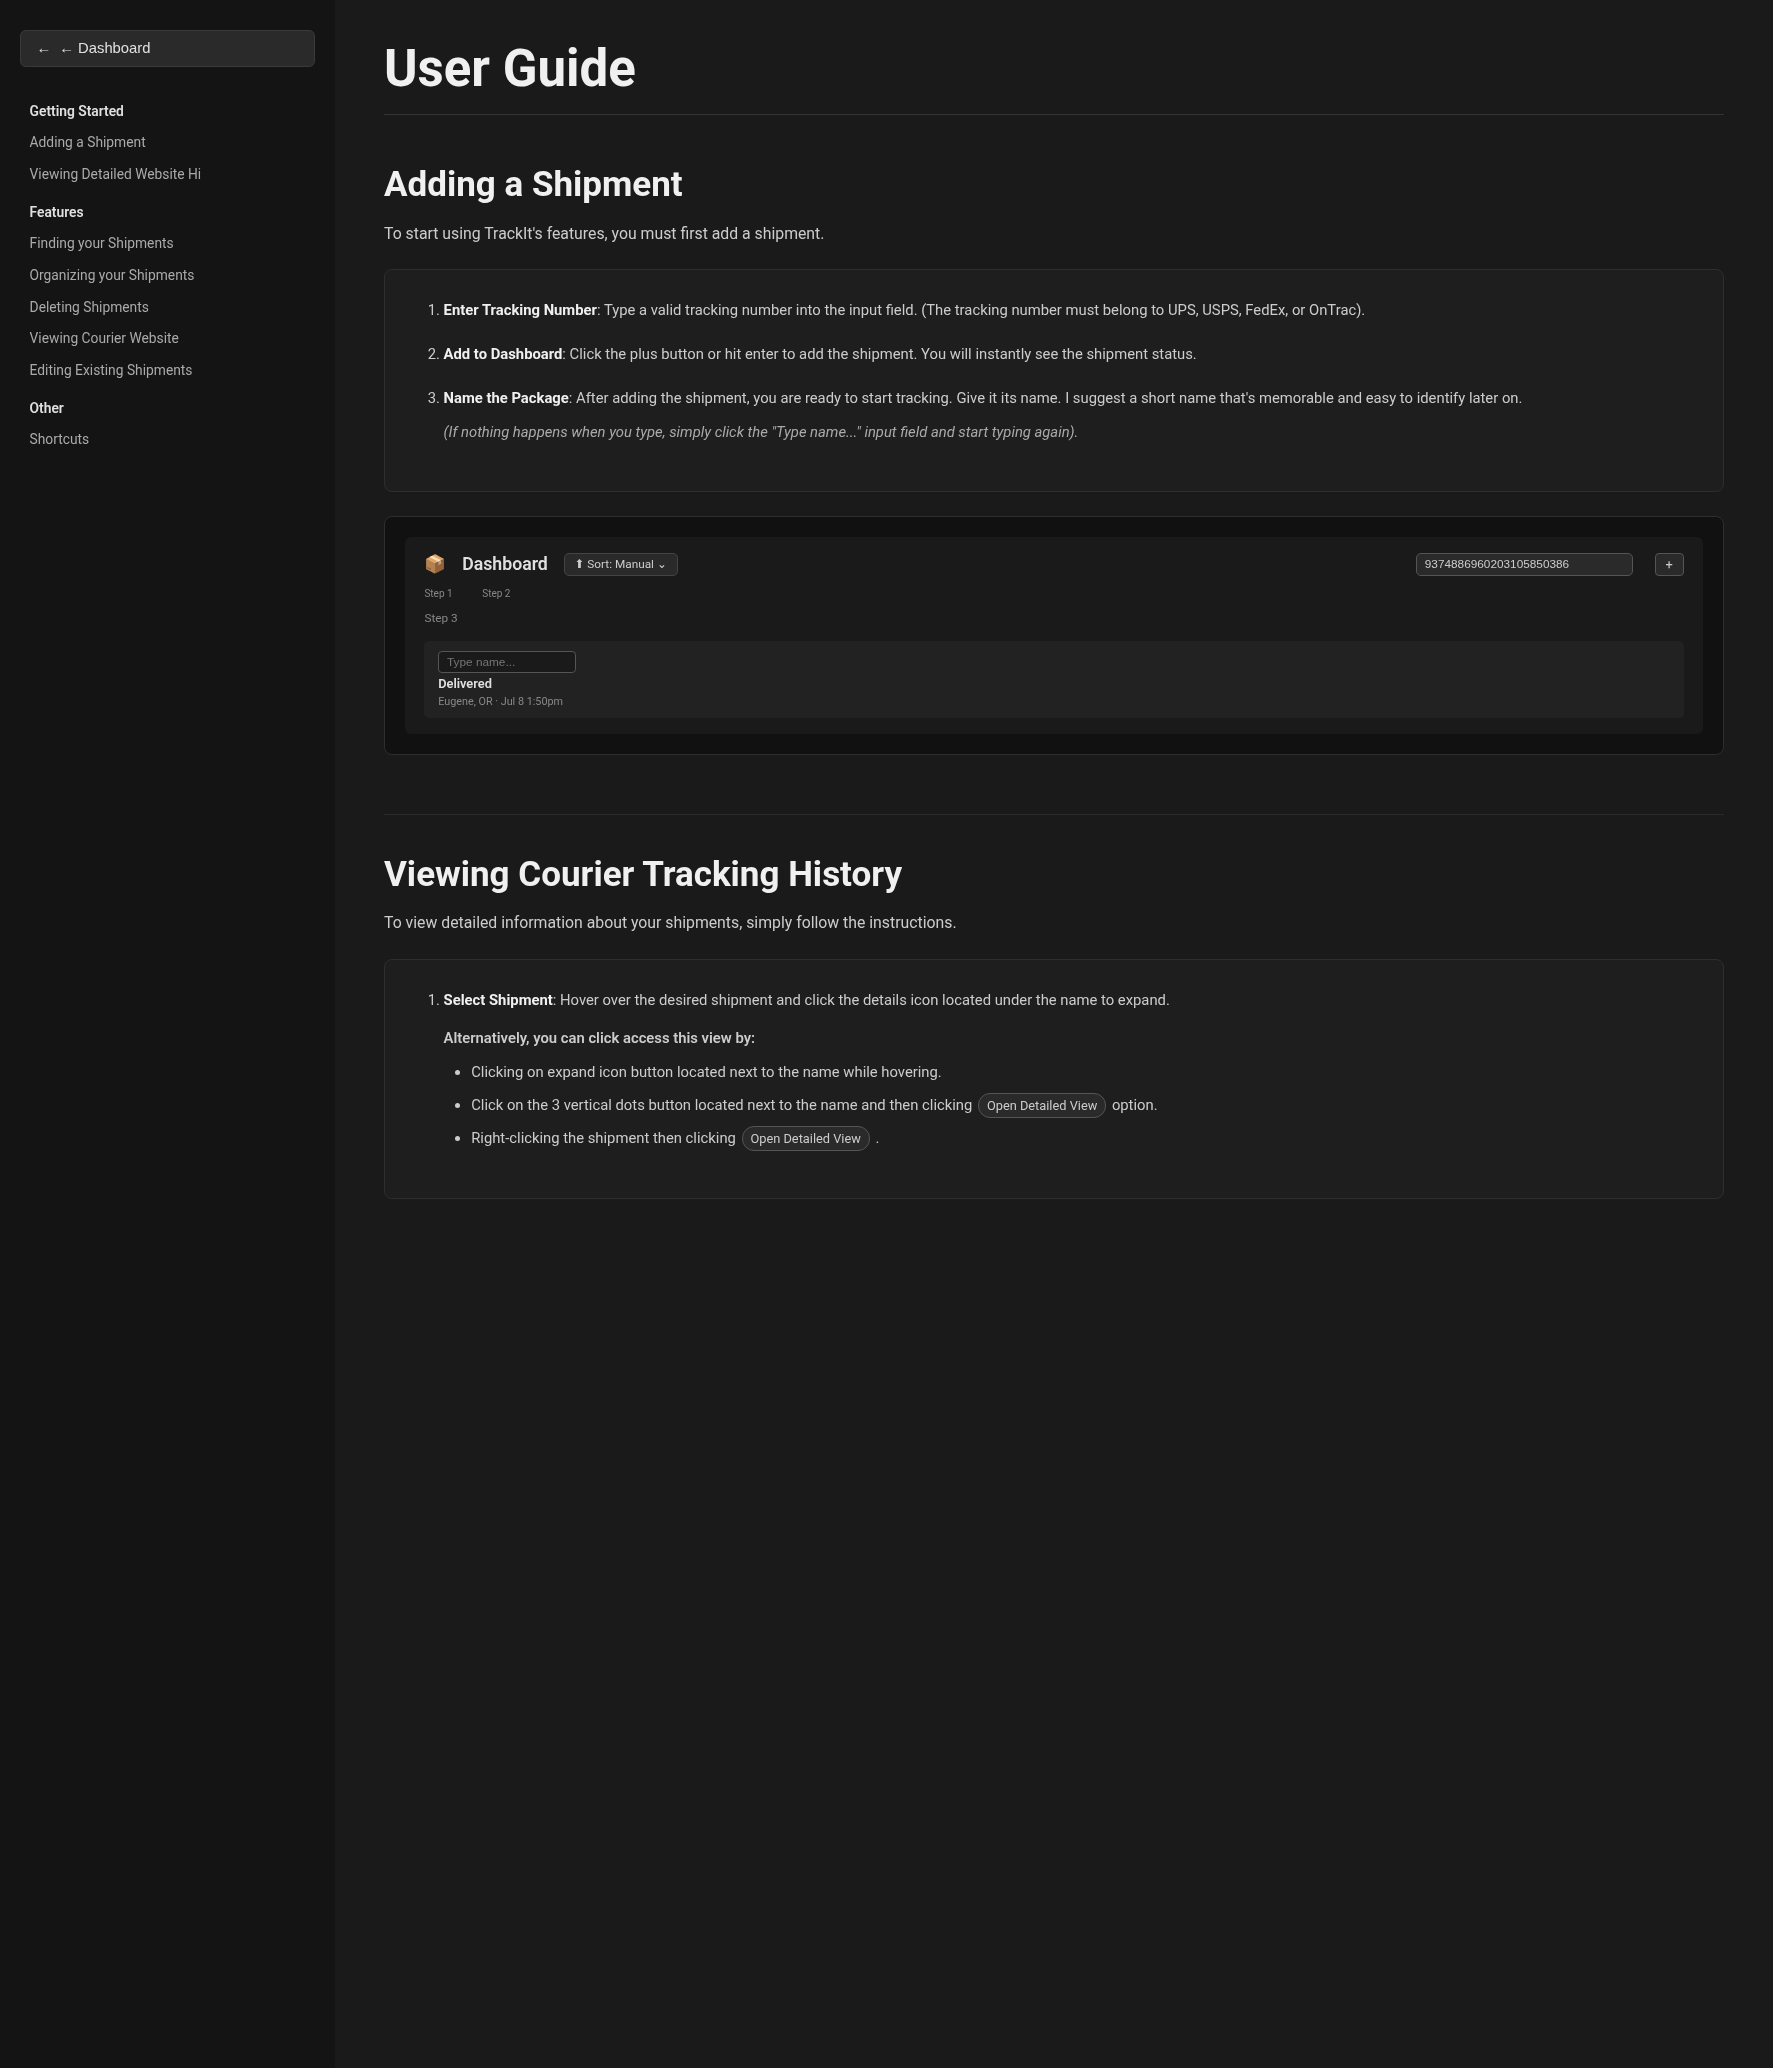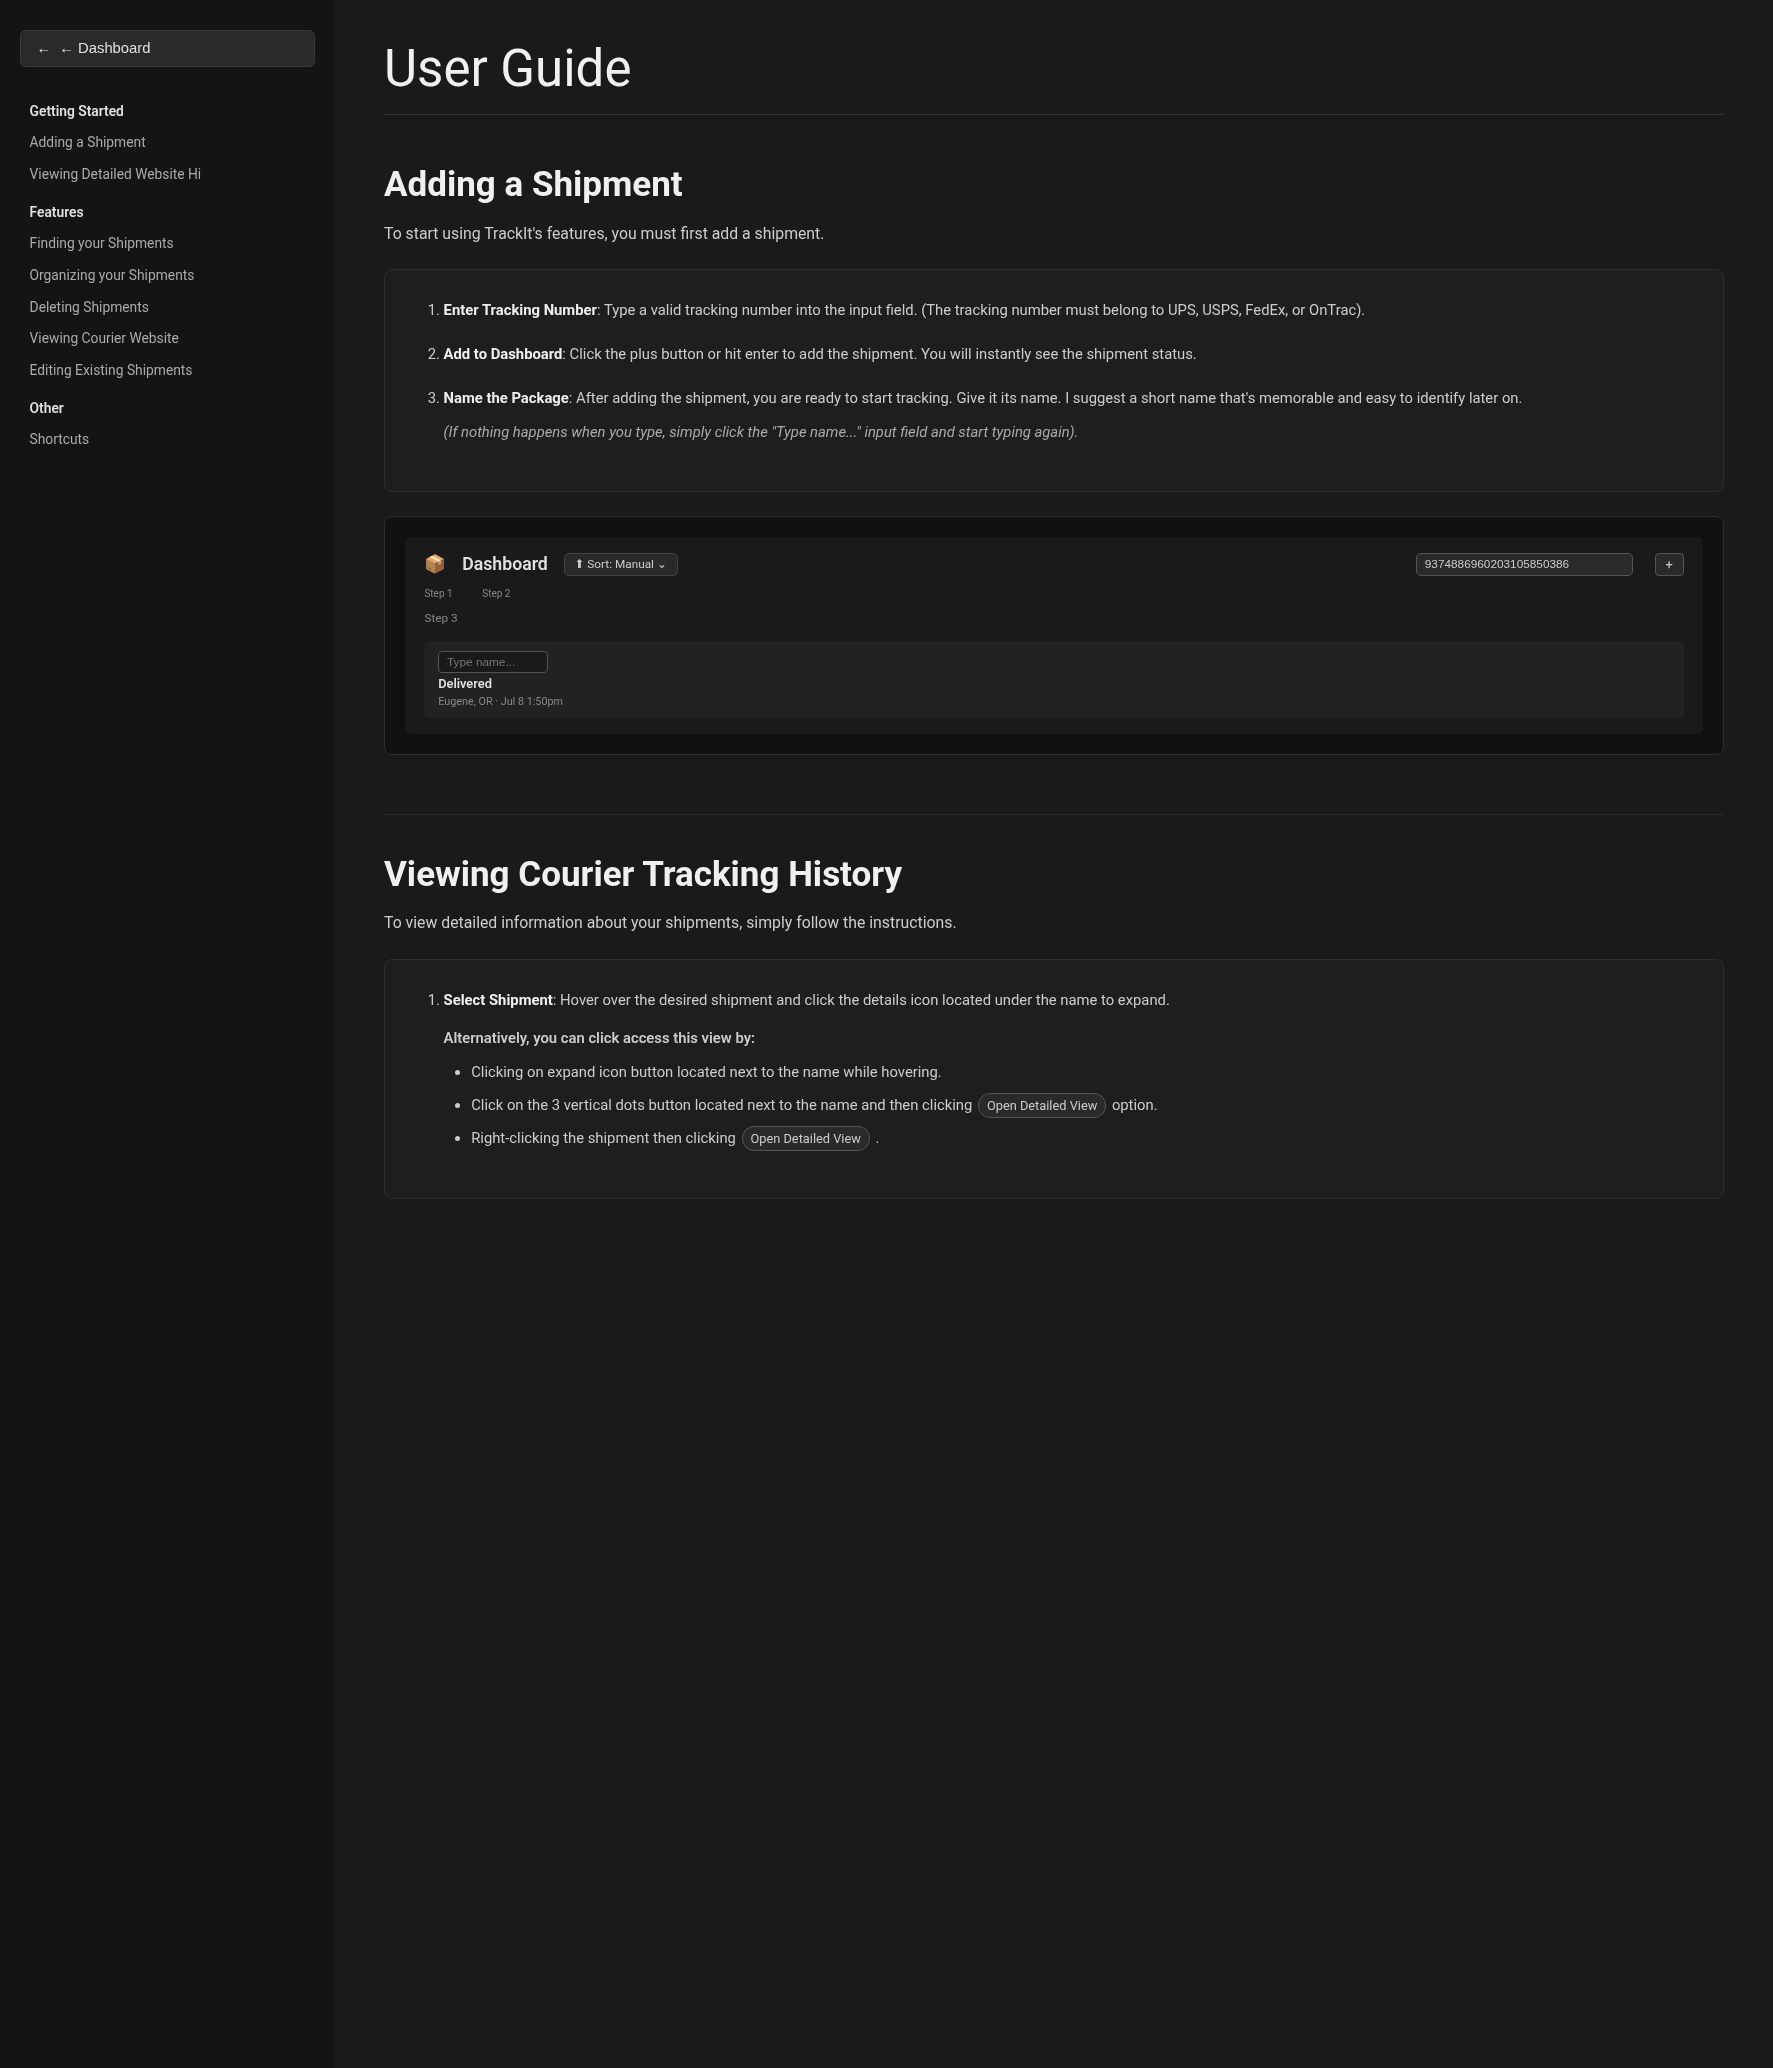--- a/index.html
+++ b/index.html
@@ -64,21 +64,21 @@
     
     #main {
       margin-left: 335px;
       padding: 39px 49px;
       flex: 1;
       max-width: calc(1773px - 335px);
     }
 
     .page-title {
       font-size: 51px;
-      font-weight: 400;
+      font-weight: 700;
       color: #f0f0f0;
       margin-bottom: 15.8px;
     }
 
     .page-title-divider {
       border: none;
       border-top: 1px solid #333;
       margin-bottom: 49px;
     }
 
@@ -202,21 +202,21 @@
       gap: 3.9px;
     }
 
     .fake-name-input {
       background: #1a1a1a;
       border: 1px solid #555;
       border-radius: 3.9px;
       color: #ccc;
       font-size: 11.8px;
       padding: 3px 7.9px;
-      width: 110px;
+      width: 138px;
     }
 
     .fake-courier {
       font-size: 10.8px;
       color: #888;
     }
 
     .fake-status {
       font-size: 12.8px;
       font-weight: 600;

